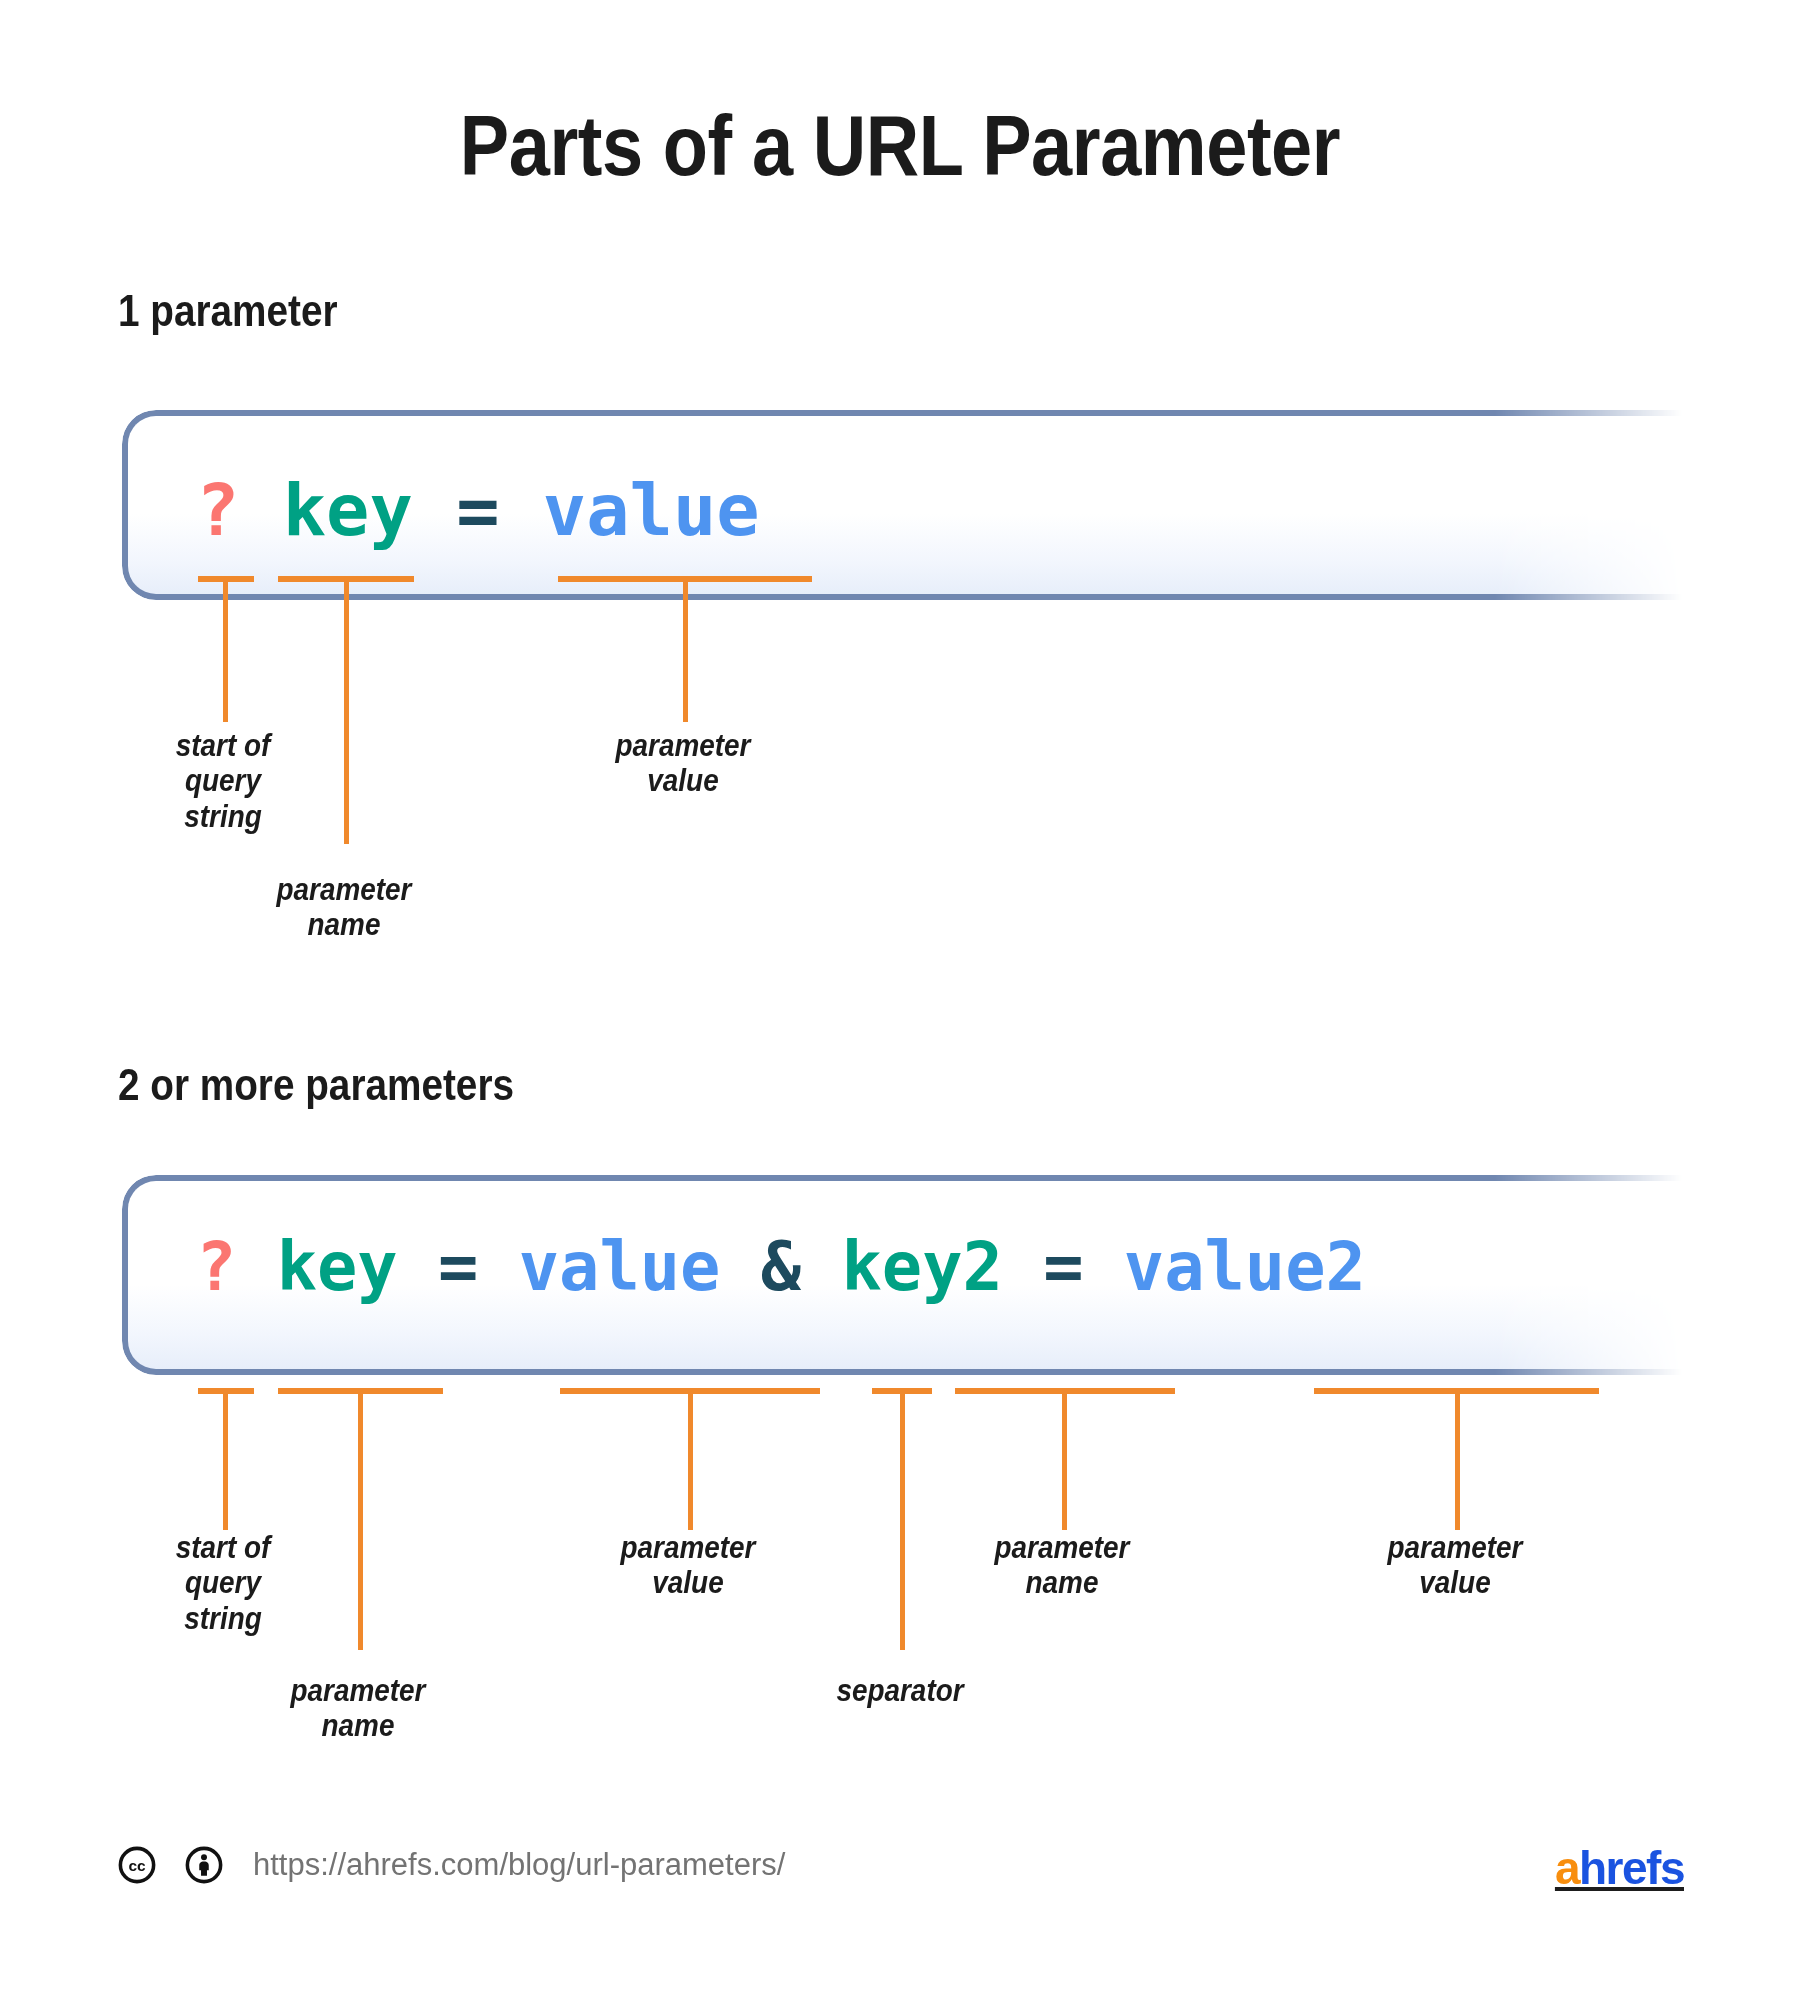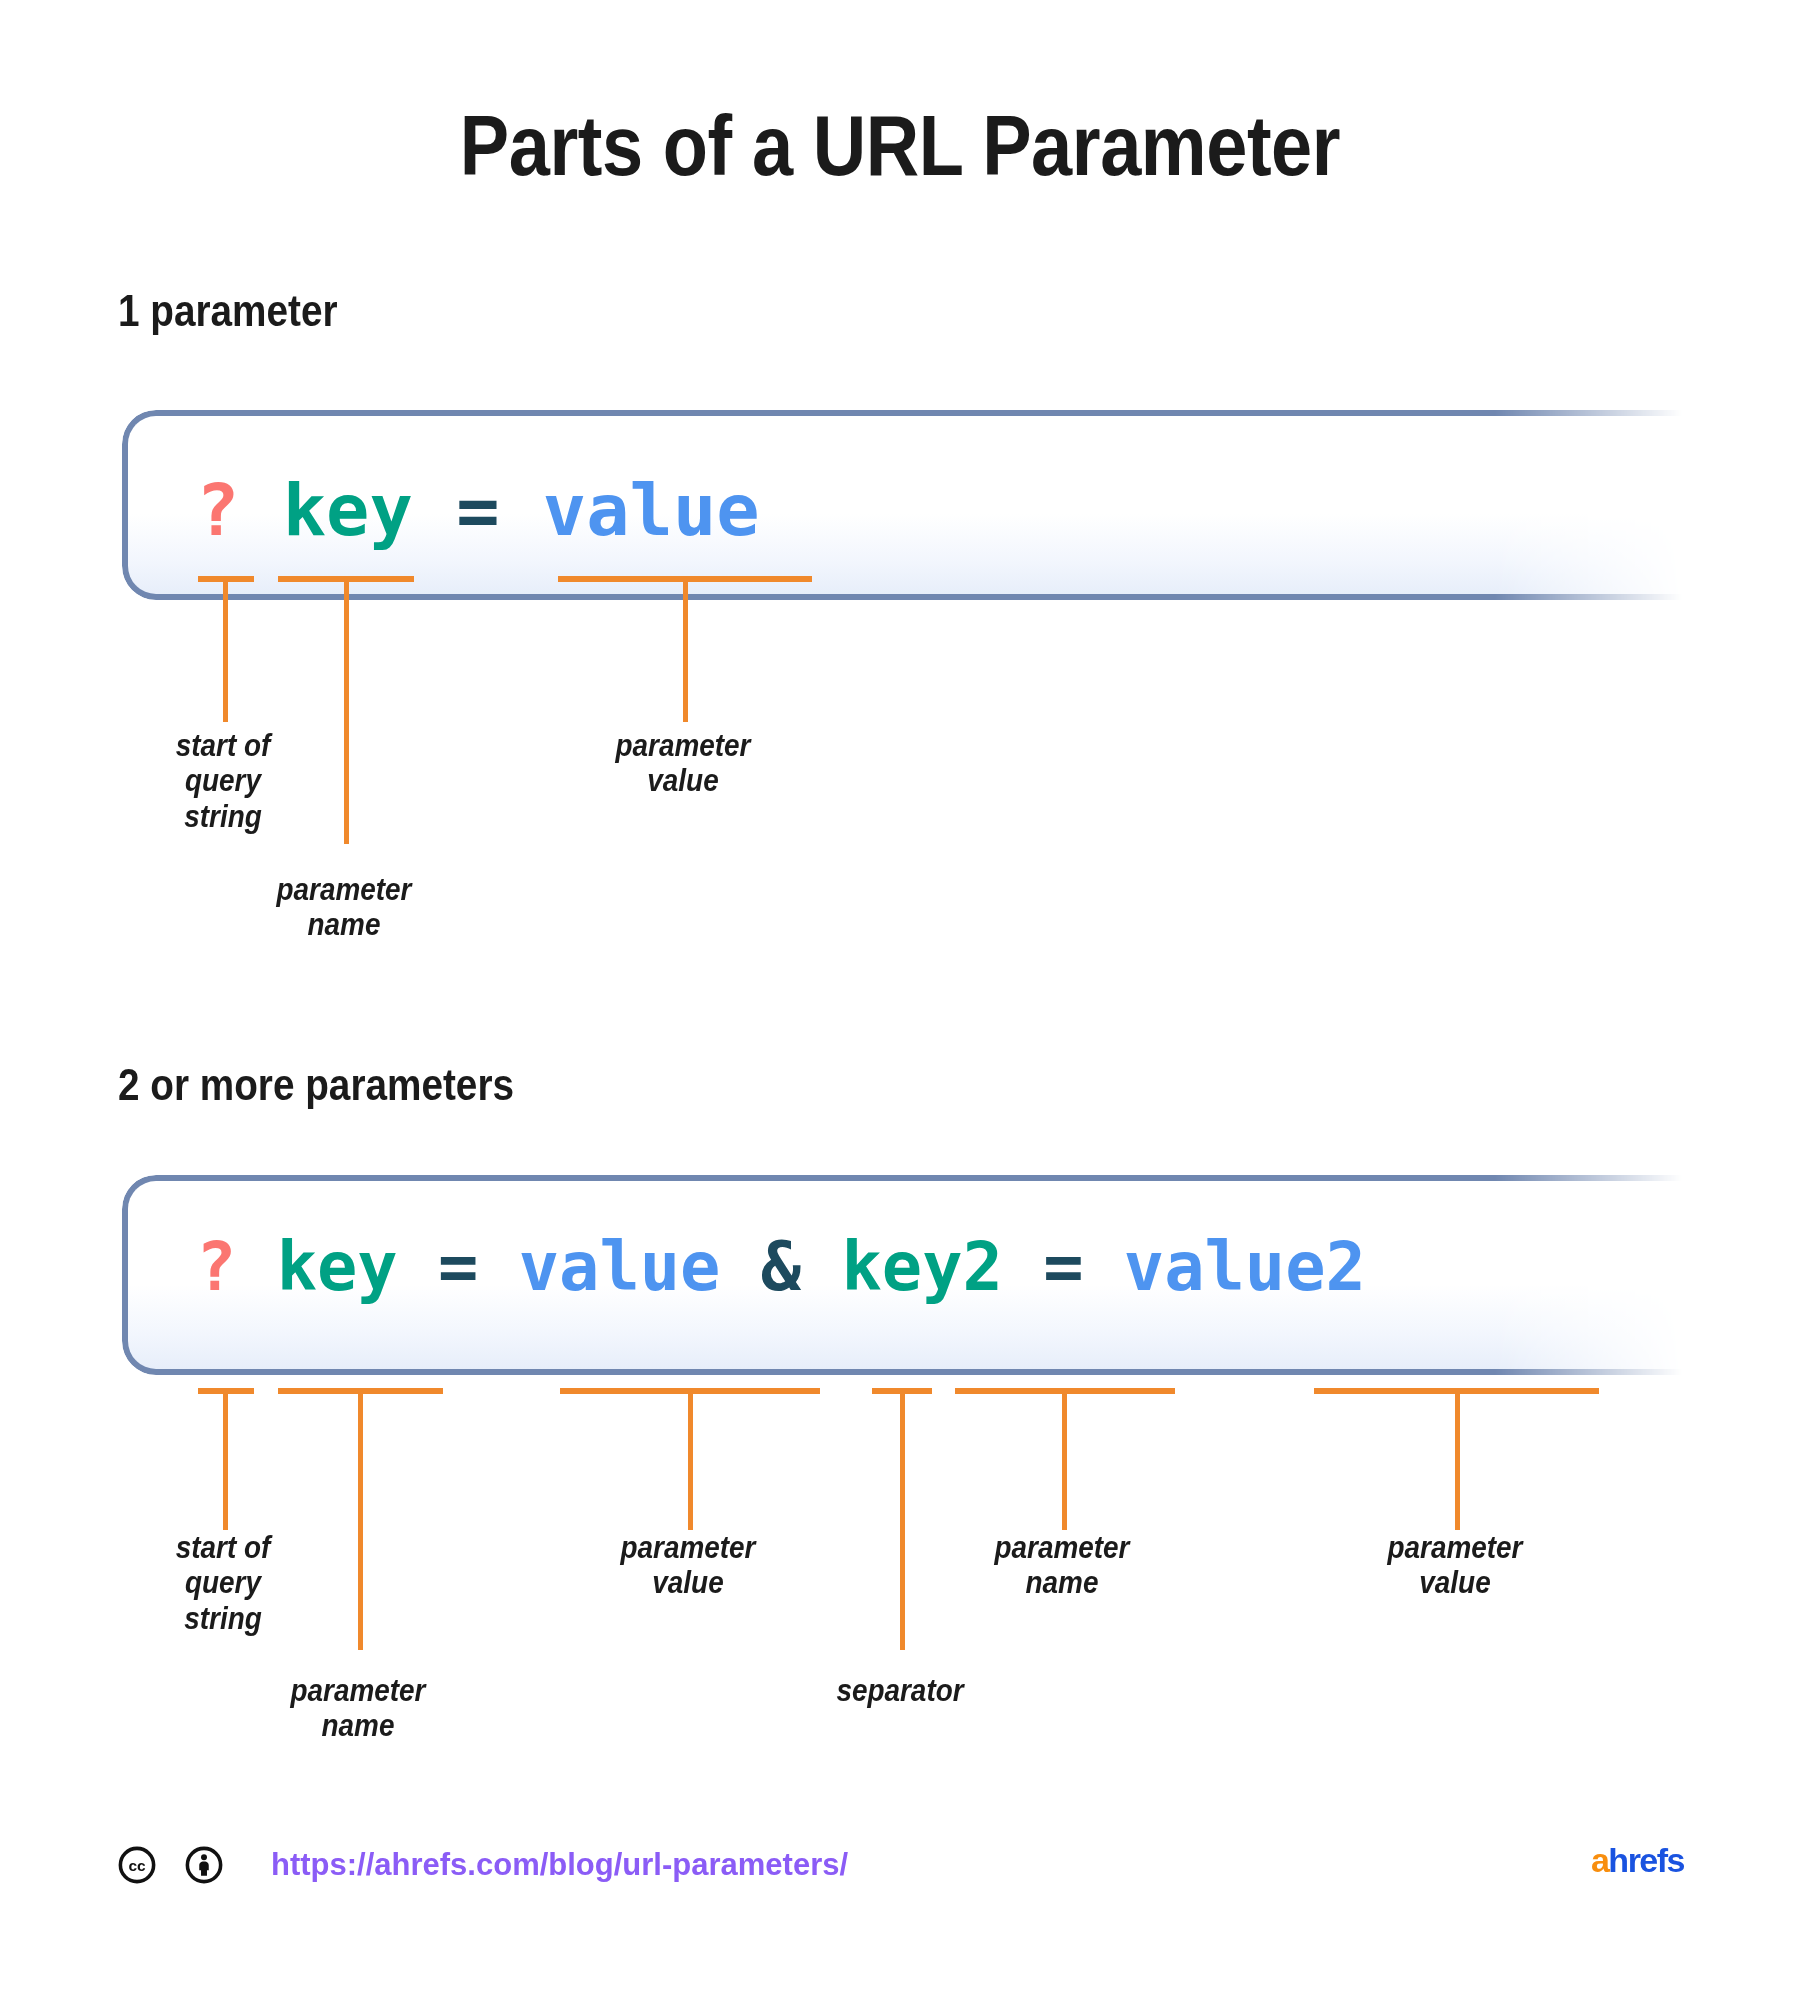--- a/index.html
+++ b/index.html
@@ -112,34 +112,34 @@
     align-items: center;
     gap: 29px;
   }
   .cc-icon {
     width: 38px;
     height: 38px;
     flex: 0 0 auto;
   }
   .footer-url {
     font-size: 31px;
-    color: #8b5cf6;
-    margin-left: 19px;
+    color: #737373;
+    margin-left: 1px;
     font-family: "Liberation Sans", sans-serif;
     white-space: nowrap;
-    font-weight: bold;
   }
   .brand {
     position: absolute;
     right: 116px;
     top: 1841px;
-    font-size: 34px;
+    font-size: 46px;
     font-weight: 700;
     letter-spacing: -1.5px;
     white-space: nowrap;
+    text-decoration: underline;
   }
   .brand-a { color: #f88e0e; }
   .brand-rest { color: #1a53e0; }
 </style>
 </head>
 <body>
 
 <div class="page-title">Parts of a URL Parameter</div>
 
 <div class="section-heading" id="heading-1">1 parameter</div>

